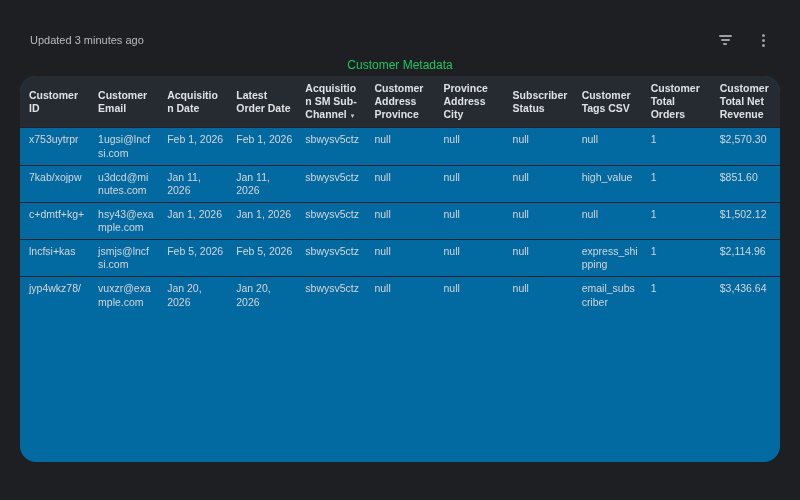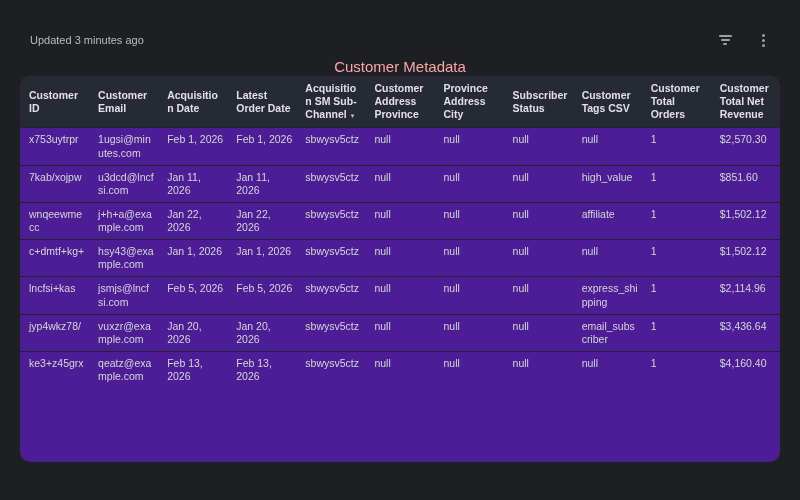--- a/index.html
+++ b/index.html
@@ -20,25 +20,25 @@
   .icon-btn { width: 18px; height: 18px; display: flex; align-items: center; justify-content: center; cursor: pointer; }
   .filter-glyph { display: flex; flex-direction: column; align-items: center; gap: 2px; }
   .filter-glyph span { display: block; height: 2px; background: #9aa0a6; border-radius: 1px; }
   .filter-glyph span:nth-child(1) { width: 13px; }
   .filter-glyph span:nth-child(2) { width: 9px; }
   .filter-glyph span:nth-child(3) { width: 4px; }
   .kebab-glyph { display: flex; flex-direction: column; gap: 2px; align-items: center; }
   .kebab-glyph span { width: 3px; height: 3px; background: #9aa0a6; border-radius: 50%; display: block; }
   .card-title {
     position: absolute; top: 58px; left: 0; right: 0;
-    text-align: center; font-size: 15px; color: #fca5a5; font-weight: 400;
+    text-align: center; font-size: 12px; color: #22c55e; font-weight: 400;
   }
   .card {
     position: absolute; left: 20px; right: 20px; top: 76px; bottom: 38px;
-    background: #4c1d95; border-radius: 10px; overflow: hidden;
+    background: #0369a1; border-radius: 16px; overflow: hidden;
     display: flex; flex-direction: column; align-items: center;
   }
   table { width: 100%; border-collapse: collapse; table-layout: fixed; }
   thead th {
     background: #262a31;
     font-size: 10.5px; font-weight: 700; text-align: left;
     color: #dfe2e5; padding: 6px 4px 6px 9px; vertical-align: middle;
     line-height: 1.25; height: 38px; cursor: pointer;
     overflow-wrap: break-word;
   }
@@ -89,56 +89,43 @@
           <th><span>Province Address City</span></th>
           <th><span>Subscriber Status</span></th>
           <th><span>Customer Tags CSV</span></th>
           <th><span>Customer Total Orders</span></th>
           <th><span>Customer Total Net Revenue</span></th>
         </tr>
     </thead>
     <tbody id="table-body">
         <tr>
           <td>x753uytrpr</td>
-          <td>1ugsi@minutes.com</td>
+          <td>1ugsi@lncfsi.com</td>
           <td>Feb 1, 2026</td>
           <td>Feb 1, 2026</td>
           <td>sbwysv5ctz</td>
           <td>null</td>
           <td>null</td>
           <td>null</td>
           <td>null</td>
           <td>1</td>
           <td>$2,570.30</td>
         </tr>
         <tr>
           <td>7kab/xojpw</td>
-          <td>u3dcd@lncfsi.com</td>
+          <td>u3dcd@minutes.com</td>
           <td>Jan 11, 2026</td>
           <td>Jan 11, 2026</td>
           <td>sbwysv5ctz</td>
           <td>null</td>
           <td>null</td>
           <td>null</td>
           <td>high_value</td>
           <td>1</td>
           <td>$851.60</td>
-        </tr>
-        <tr>
-          <td>wnqeewmecc</td>
-          <td>j+h+a@example.com</td>
-          <td>Jan 22, 2026</td>
-          <td>Jan 22, 2026</td>
-          <td>sbwysv5ctz</td>
-          <td>null</td>
-          <td>null</td>
-          <td>null</td>
-          <td>affiliate</td>
-          <td>1</td>
-          <td>$1,502.12</td>
         </tr>
         <tr>
           <td>c+dmtf+kg+</td>
           <td>hsy43@example.com</td>
           <td>Jan 1, 2026</td>
           <td>Jan 1, 2026</td>
           <td>sbwysv5ctz</td>
           <td>null</td>
           <td>null</td>
           <td>null</td>
@@ -165,29 +152,16 @@
           <td>Jan 20, 2026</td>
           <td>Jan 20, 2026</td>
           <td>sbwysv5ctz</td>
           <td>null</td>
           <td>null</td>
           <td>null</td>
           <td>email_subscriber</td>
           <td>1</td>
           <td>$3,436.64</td>
         </tr>
-        <tr>
-          <td>ke3+z45grx</td>
-          <td>qeatz@example.com</td>
-          <td>Feb 13, 2026</td>
-          <td>Feb 13, 2026</td>
-          <td>sbwysv5ctz</td>
-          <td>null</td>
-          <td>null</td>
-          <td>null</td>
-          <td>null</td>
-          <td>1</td>
-          <td>$4,160.40</td>
-        </tr>
       </tbody>
   </table>
 
 </div>
 
 </body></html>

